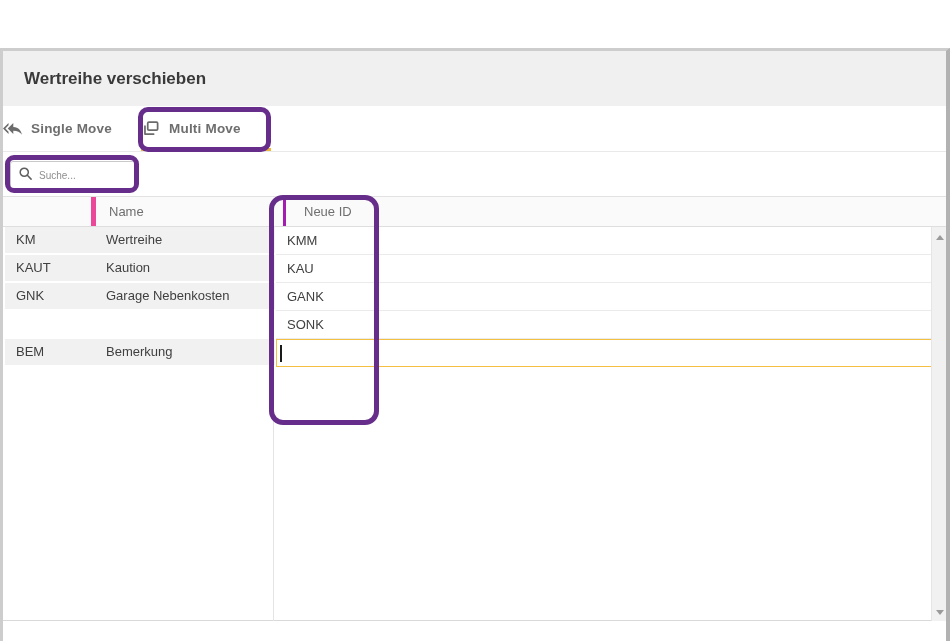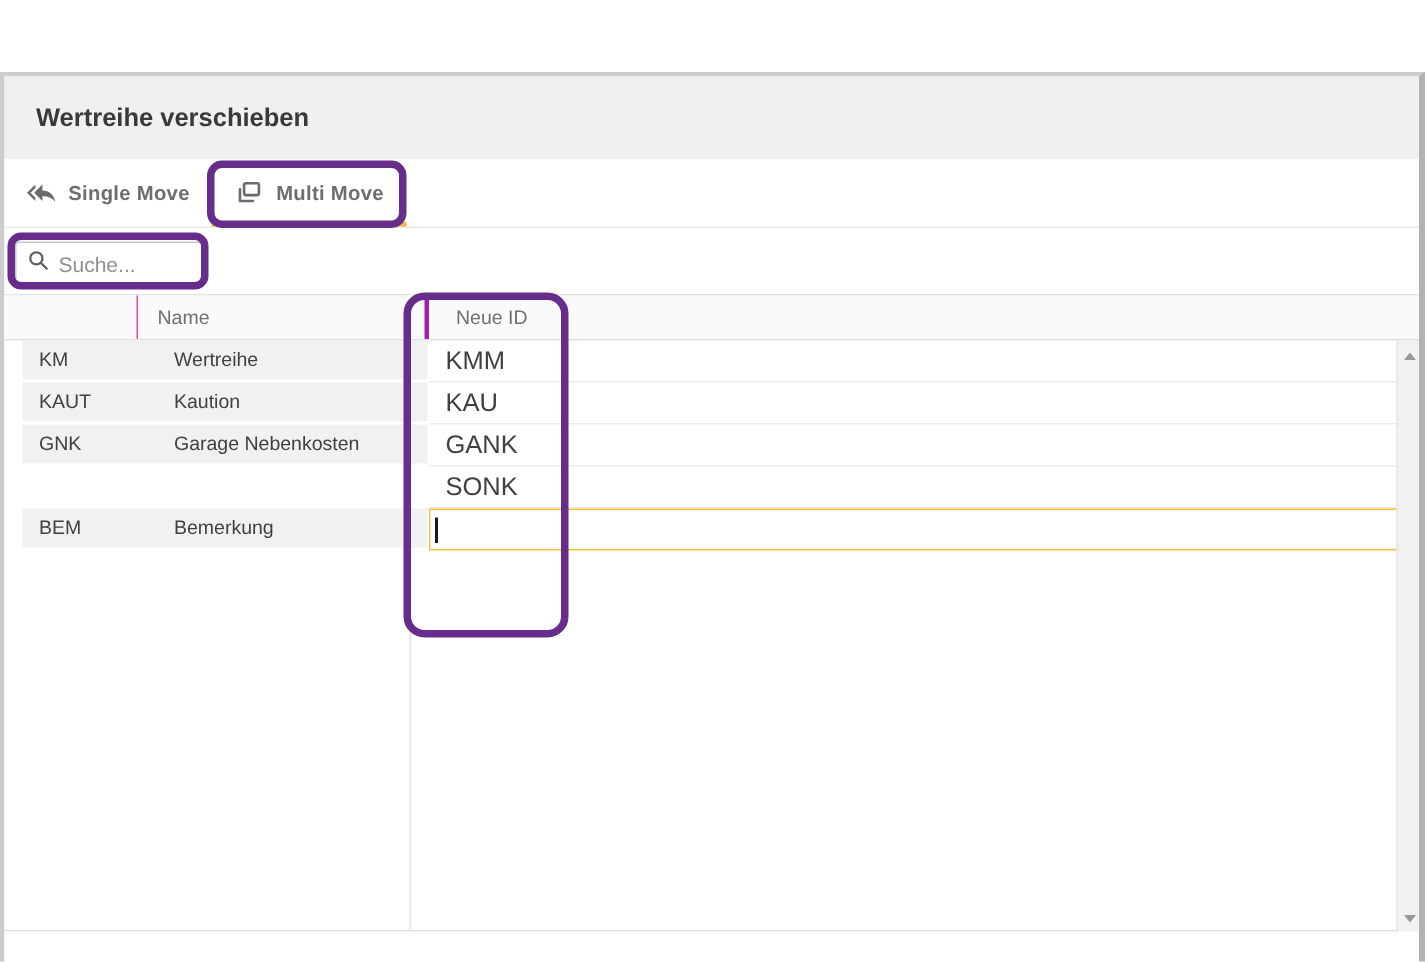--- a/index.html
+++ b/index.html
@@ -14,47 +14,47 @@
   .screen{position:relative;width:950px;height:641px;margin-top:48px;}
   .dialog{
     position:absolute;inset:0;background:#ffffff;
     border:3px solid #cdcdcd;border-right:4px solid #b2b2b2;border-bottom:4px solid #b2b2b2;
   }
   
   .titlebar{position:absolute;left:0;top:0;width:943px;height:55px;background:#f0f0f0;}
   .titlebar h1{position:absolute;left:21px;top:0;line-height:55px;font-size:17px;font-weight:700;color:#3a3a3a;}
   
   .tabbar{position:absolute;left:0;top:55px;width:943px;height:46px;background:#fff;border-bottom:1px solid #e9e9e9;}
-  .tab{position:absolute;top:0;height:45px;display:flex;align-items:center;justify-content:center;gap:9px;cursor:pointer;}
+  .tab{position:absolute;top:0;height:45px;display:flex;align-items:center;gap:9px;cursor:pointer;}
   .tab .lbl{font-size:13.5px;font-weight:700;color:#6e6e6e;letter-spacing:.2px;}
   .tab-single{left:0;width:138px;}
   .tab-multi{left:138px;width:130px;}
   .tab svg{display:block;}
   .active-underline{position:absolute;left:138px;top:42px;width:130px;height:3px;background:var(--underline);}
   
   .searchrow{position:absolute;left:0;top:101px;width:943px;height:44px;background:#fff;}
   .searchbox{position:absolute;left:7px;top:9px;width:126px;height:29px;border:1px solid #c9c9c9;border-radius:3px;background:#fff;display:flex;align-items:center;padding-left:7px;gap:6px;}
-  .searchbox input{border:none;outline:none;width:86px;font-size:14px;color:#444;background:transparent;font-family:"Liberation Sans",sans-serif;}
+  .searchbox input{border:none;outline:none;width:86px;font-size:10px;color:#444;background:transparent;font-family:"Liberation Sans",sans-serif;}
   .searchbox input::placeholder{color:#8f8f8f;opacity:1;}
   
   .grid{position:absolute;left:0;top:145px;width:943px;height:425px;background:#fff;border-top:1px solid #e2e2e2;border-bottom:1px solid #d9d9d9;}
   .grid-header{position:absolute;left:0;top:0;width:943px;height:30px;background:#fafafa;border-bottom:1px solid #dedede;}
   .hcell{position:absolute;top:0;height:29px;line-height:29px;font-size:13px;color:#6f6f6f;}
   .hcell-id{left:0;width:88px;padding-left:11px;}
-  .hcell-name{left:88px;width:182px;padding-left:13px;border-left:1px solid #ec4899;}
+  .hcell-name{left:88px;width:182px;padding-left:13px;border-left:5px solid #ec4899;}
   .hcell-neueid{left:280px;width:200px;padding-left:18px;border-left:3px solid #a21caf;}
   .col-divider{position:absolute;left:270px;top:30px;width:1px;height:394px;background:#e4e4e4;}
-  .table-body{position:absolute;left:12px;top:30px;width:928px;}
+  .table-body{position:absolute;left:2px;top:30px;width:928px;}
   .grid-row{position:relative;height:28px;width:100%;}
   .row-left{position:absolute;left:0;top:0;width:270px;height:26px;background:#f1f1f2;display:flex;}
   .cell{font-size:13px;color:#404040;line-height:26px;white-space:nowrap;}
   .cell-id{width:88px;padding-left:11px;}
   .cell-name{padding-left:13px;}
   .row-right{position:absolute;left:271px;top:0;width:657px;height:28px;border-bottom:1px solid #ebebeb;}
-  .neue-text{position:absolute;left:11px;top:0;line-height:27px;font-size:17px;color:#404040;}
+  .neue-text{position:absolute;left:11px;top:0;line-height:27px;font-size:13px;color:#404040;}
   .row-right.editing{border:1px solid var(--editborder);background:#fff;height:28px;}
   .caret{position:absolute;left:3px;top:5px;width:1.5px;height:17px;background:#1a1a1a;}
   
   .vscrollbar{position:absolute;right:0;top:30px;width:15px;height:395px;background:#f1f1f1;border-left:1px solid #e5e5e5;}
   .scroll-btn{position:absolute;left:0;width:15px;height:16px;display:flex;align-items:center;justify-content:center;cursor:pointer;}
   .scroll-up{top:2px;}
   .scroll-down{bottom:2px;}
   .tri-up{width:0;height:0;border-left:4px solid transparent;border-right:4px solid transparent;border-bottom:5px solid #9a9a9a;}
   .tri-down{width:0;height:0;border-left:4px solid transparent;border-right:4px solid transparent;border-top:5px solid #9a9a9a;}
   

